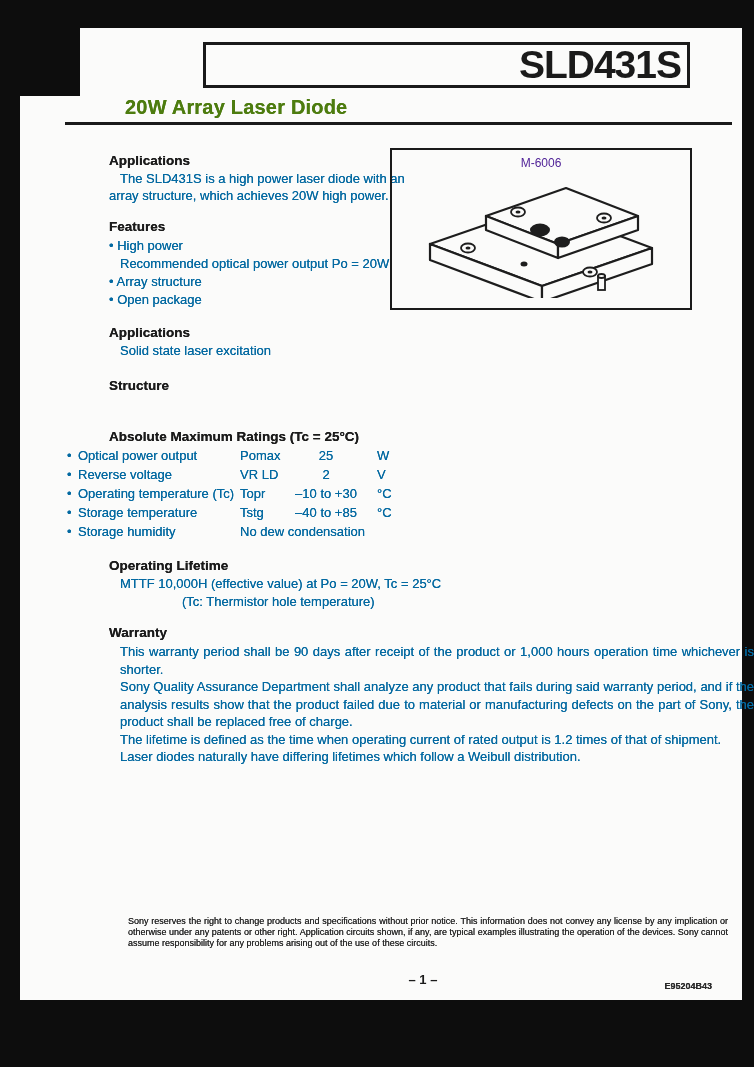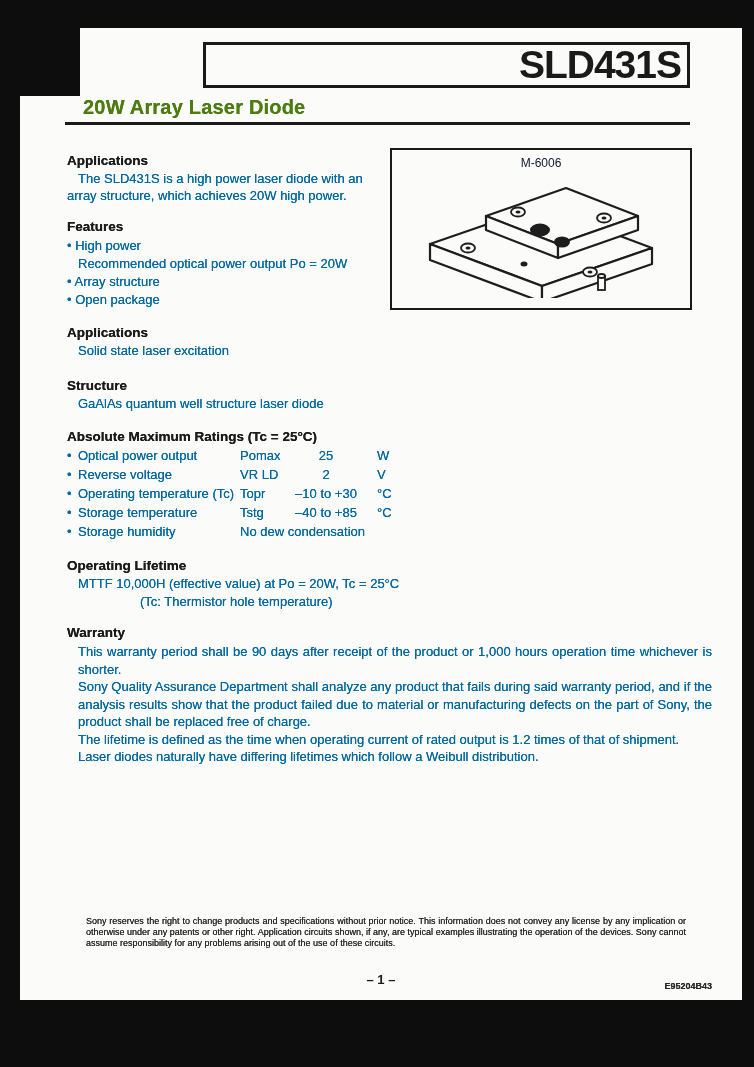--- a/index.html
+++ b/index.html
@@ -9,21 +9,21 @@
     font-family:"Liberation Sans", sans-serif;
     color:#1d1d1d;
   }
   #page{
     position:absolute;left:20px;top:28px;width:722px;height:972px;
     background:#fbfbfa;
   }
   #corner-blob{
     position:absolute;left:0;top:0;width:80px;height:96px;background:#0d0d0d;z-index:5;
   }
-  .abs{position:absolute;}
+  .abs{position:absolute;padding-left:42px;}
   .soft{text-shadow:0 0 0.6px currentColor;}
   
   #title-box{
     left:183px;top:14px;width:487px;height:46px;border:3px solid #1a1a1a;
     box-sizing:border-box;text-align:right;
   }
   #part-number{
     font-size:39px;font-weight:bold;letter-spacing:-1px;line-height:40px;
     padding-right:6px;color:#1a1a1a;
   }
@@ -31,21 +31,21 @@
     left:63px;top:68px;font-size:20px;font-weight:bold;letter-spacing:0.2px;color:#4d7c0f;
   }
   #title-rule{left:45px;top:94px;width:625px;height:3px;background:#1a1a1a;}
   
   .sec-heading{font-size:13.5px;font-weight:bold;color:#1b1b1b;}
   .body-txt{font-size:13px;color:#0369a1;}
   
   #package-box{
     left:370px;top:120px;width:302px;height:162px;border:2px solid #1a1a1a;box-sizing:border-box;
   }
-  #package-label{position:absolute;top:6px;left:0;width:100%;text-align:center;font-size:12px;color:#0f172a;}
+  #package-label{position:absolute;top:6px;left:0;width:100%;text-align:center;font-size:12px;color:#4c1d95;}
   #package-svg{position:absolute;left:20px;top:18px;}
   
   .ratings-row{position:absolute;left:47px;width:440px;height:16px;}
   .ratings-row span{position:absolute;white-space:nowrap;}
   .r-bullet{left:0;}
   .r-label{left:11px;}
   .r-symbol{left:173px;}
   .r-value{left:223px;width:72px;text-align:center;}
   .r-unit{left:310px;}
   .r-wide{left:173px;}
@@ -118,21 +118,20 @@
   <div class="abs sec-heading soft" style="left:47px;top:191px;">Features</div>
   <div class="abs body-txt soft line" style="left:47px;top:210px;"><span>•</span> <span>High power</span></div>
   <div class="abs body-txt soft line" style="left:58px;top:228px;"><span>Recommended optical power output Po = 20W</span></div>
   <div class="abs body-txt soft line" style="left:47px;top:246px;"><span>•</span> <span>Array structure</span></div>
   <div class="abs body-txt soft line" style="left:47px;top:264px;"><span>•</span> <span>Open package</span></div>
 
   <div class="abs sec-heading soft" style="left:47px;top:297px;">Applications</div>
   <div class="abs body-txt soft line" style="left:58px;top:315px;">Solid state laser excitation</div>
 
   <div class="abs sec-heading soft" style="left:47px;top:350px;">Structure</div>
-  <div class="abs body-txt soft line" style="left:58px;top:368px;">GaAlAs quantum well structure laser diode</div>
 
   <div class="abs sec-heading soft" style="left:47px;top:401px;">Absolute Maximum Ratings (Tc = 25°C)</div>
 
   <div class="ratings-row body-txt soft" style="top:420px;">
     <span class="r-bullet">•</span>
     <span class="r-label">Optical power output</span>
     <span class="r-symbol">Pomax</span>
     <span class="r-value">25</span>
     <span class="r-unit">W</span>
   </div>

